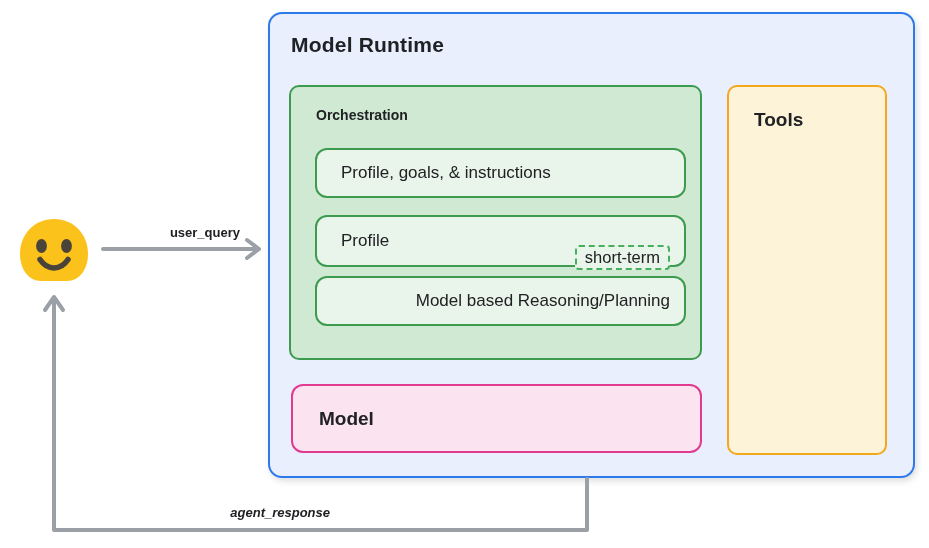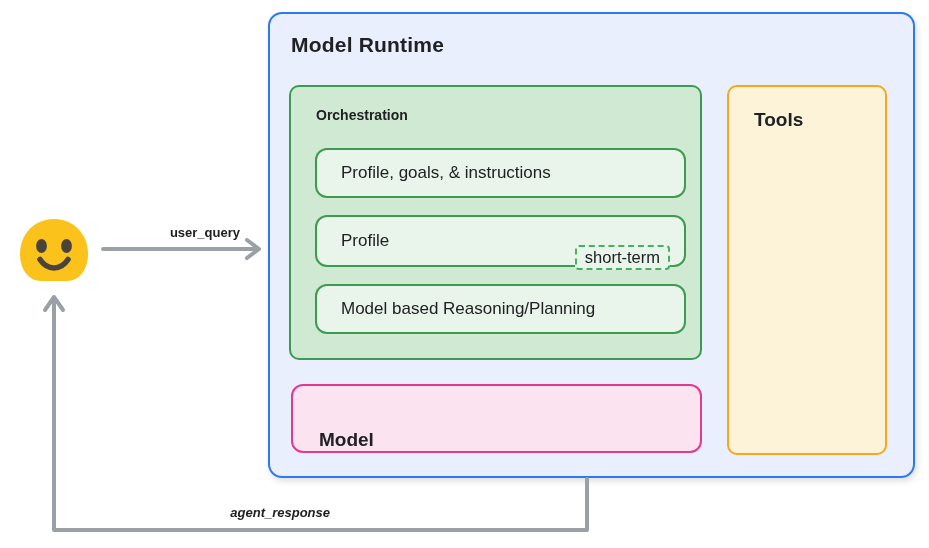--- a/index.html
+++ b/index.html
@@ -35,37 +35,37 @@
   .inner-box {
     left:315px; width:371px; height:50px;
     background:var(--inner-fill,#e9f5ea);
     border:2px solid var(--green-border,#3d9b50);
     border-radius:12px;
     display:flex; align-items:center;
     padding:0 14px 0 24px; font-size:17px;
   }
   .inner-profile   { top:148px; }
   .inner-memory    { top:215px; height:52px; }
-  .inner-reasoning { top:284px; }
+  .inner-reasoning { top:276px;justify-content:flex-end; }
 
   .chips { margin-left:auto; display:flex; gap:5px; }
   .chip {
     border:2px dashed var(--chip-border,#46b05e);
     border-radius:4px;
     background:var(--inner-fill,#e9f5ea);
     padding:1px 8px; font-size:16.5px; white-space:nowrap;margin-top:32px;
   }
 
   
   .model-box {
     left:291px; top:384px; width:411px; height:69px;
     background:var(--model-fill,#fbe4f0);
     border:2.5px solid var(--model-border,#e23a90);
     border-radius:12px;
-    display:flex; align-items:flex-end; padding-left:26px;
+    display:flex; align-items:center; padding-left:26px;
     font-size:19px; font-weight:600;
   }
 
   
   .tools-box {
     left:727px; top:85px; width:160px; height:370px;
     background:var(--tools-fill,#fdf3d8);
     border:2px solid var(--tools-border,#f4a81d);
     border-radius:10px;
     padding:22px 0 0 25px; font-size:19px; font-weight:600;

